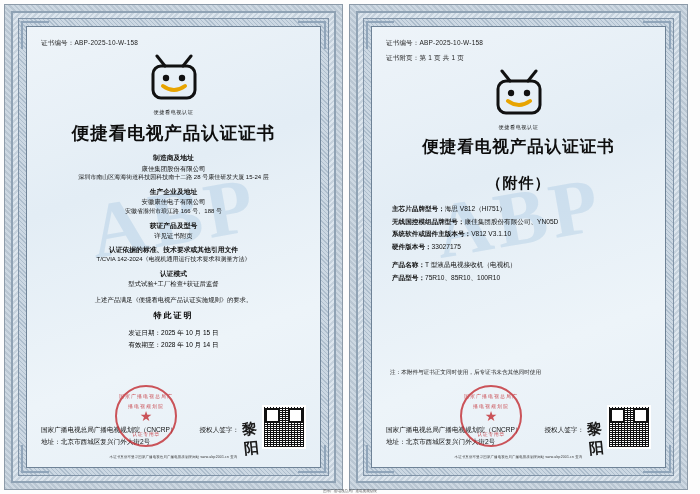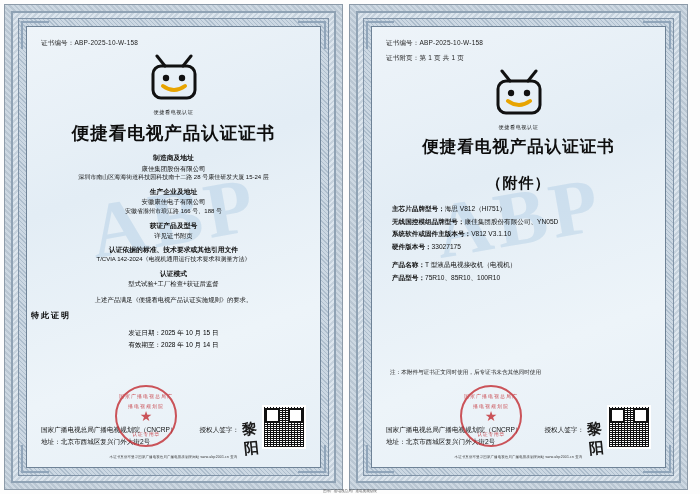--- a/index.html
+++ b/index.html
@@ -147,21 +147,21 @@
   .body-block .val { font-size: 6.4px; }
   .body-block .val.small { font-size: 6px; }
 
   .statement {
     margin-top: 7px;
     text-align: center;
     font-size: 6.3px;
     color: #111;
   }
   .special {
-    text-align: left;
+    text-align: center;
     font-weight: bold;
     font-size: 8px;
     margin-top: 5px;
     letter-spacing: 2px;
   }
   .dates {
     margin-top: 6px;
     text-align: center;
     font-size: 6.5px;
     line-height: 1.8;

